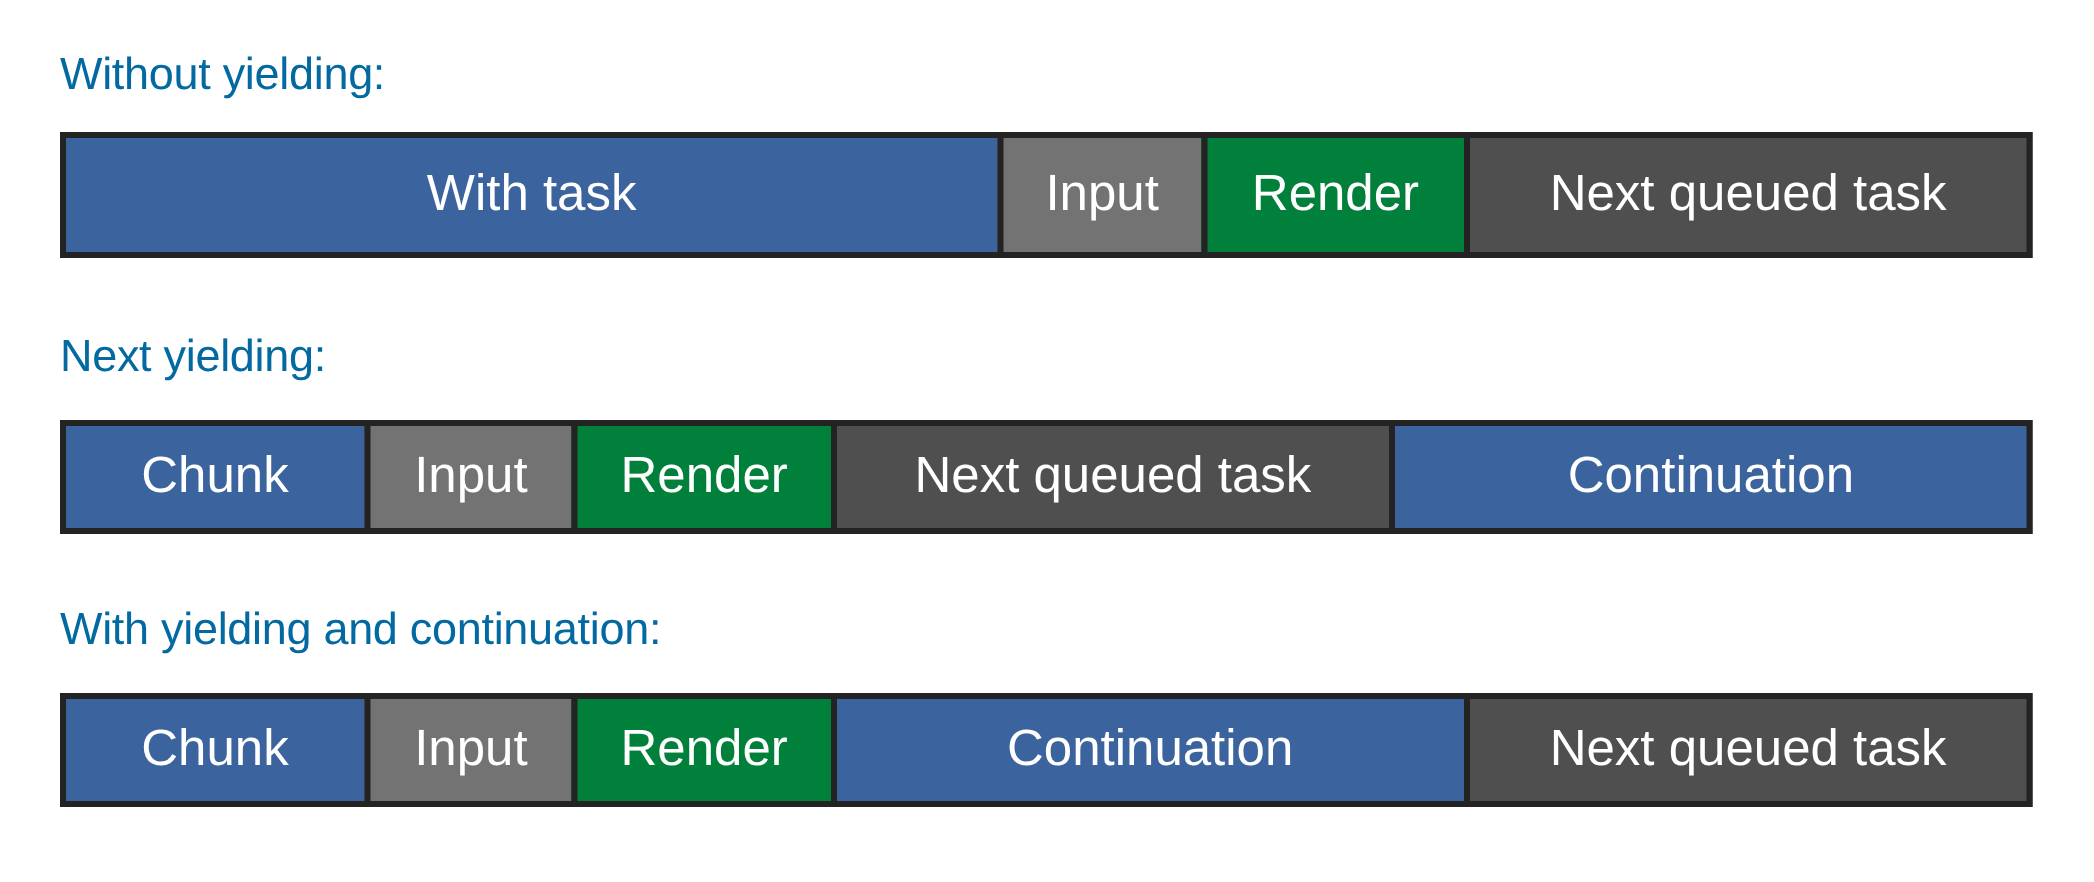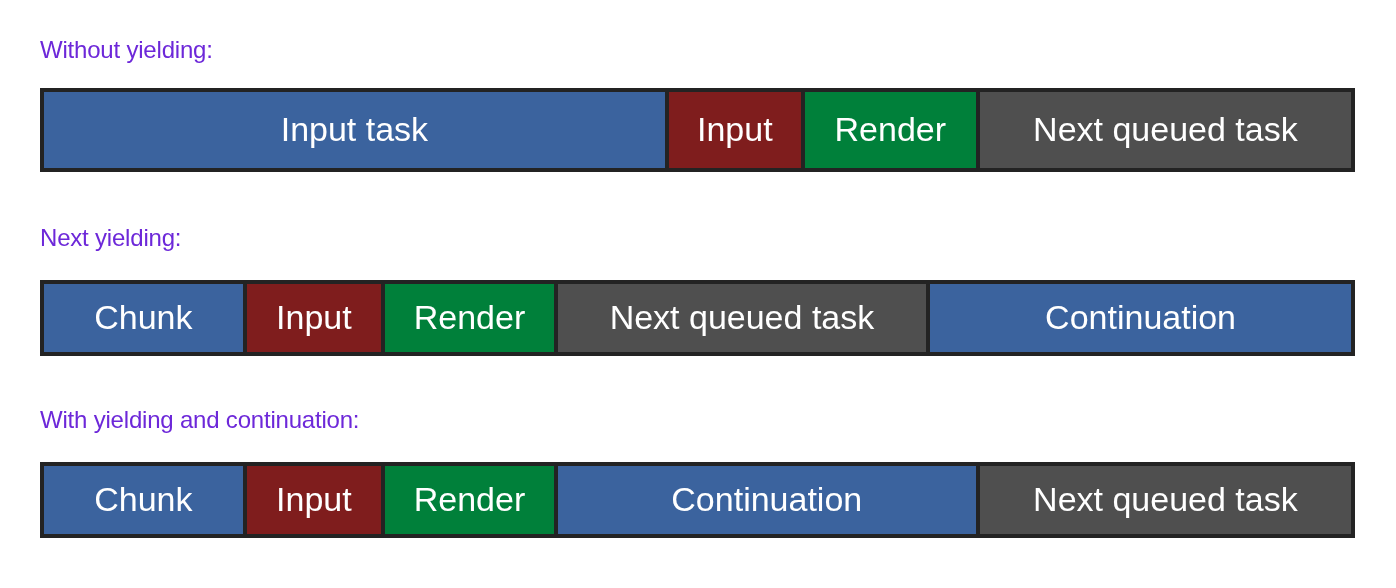--- a/index.html
+++ b/index.html
@@ -22,23 +22,23 @@
 
   .row {
     position: absolute;
     left: 0;
     width: 1396px;
   }
 
   .row-label {
     position: absolute;
     left: 40px;
-    font-size: 24px;
+    font-size: 30px;
     line-height: 40px;
-    color: #6d28d9;
+    color: #0369a1;
     font-weight: 400;
     letter-spacing: -0.2px;
     white-space: nowrap;
   }
 
   .bar {
     position: absolute;
     left: 40px;
     width: 1315px;
     display: flex;
@@ -65,21 +65,21 @@
   }
 
   .seg-label {
     display: block;
     padding: 0 4px;
     transform: translateY(-1px);
   }
 
   
   .c-blue   { background: #3B639E; }
-  .c-red    { background: #7f1d1d; }
+  .c-red    { background: #737373; }
   .c-green  { background: #00803A; align-items: center; }
   .c-gray   { background: #4F4F4F; justify-content: center; }
 
   
   #row-1            { top: 30px; height: 150px; }
   #row-1 .row-label { top: 0px; }
   #row-1 .bar       { top: 58px; height: 84px; }
 
   
   #row-2            { top: 218px; height: 145px; }
@@ -93,21 +93,21 @@
 </style>
 </head>
 <body>
 
 <div id="diagram">
 
   <div class="row" id="row-1">
     <div class="row-label">Without yielding:</div>
     <div class="bar">
       <div class="seg c-blue" style="width:47.5%">
-        <span class="seg-label">Input task</span>
+        <span class="seg-label">With task</span>
       </div>
       <div class="seg c-red" style="width:10.4%">
         <span class="seg-label">Input</span>
       </div>
       <div class="seg c-green" style="width:13.4%">
         <span class="seg-label">Render</span>
       </div>
       <div class="seg c-gray" style="width:28.7%">
         <span class="seg-label">Next queued task</span>
       </div>

